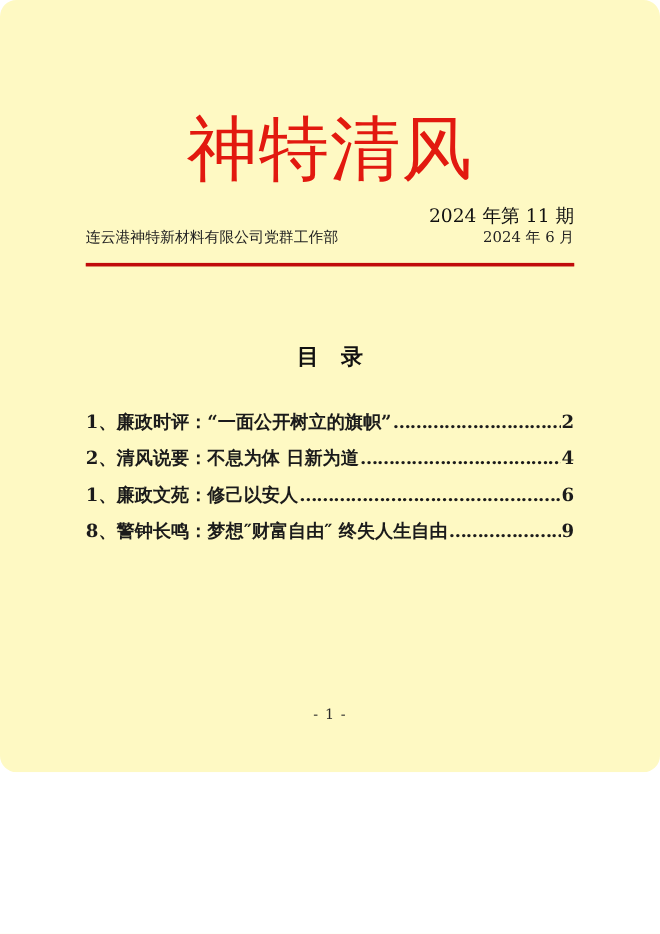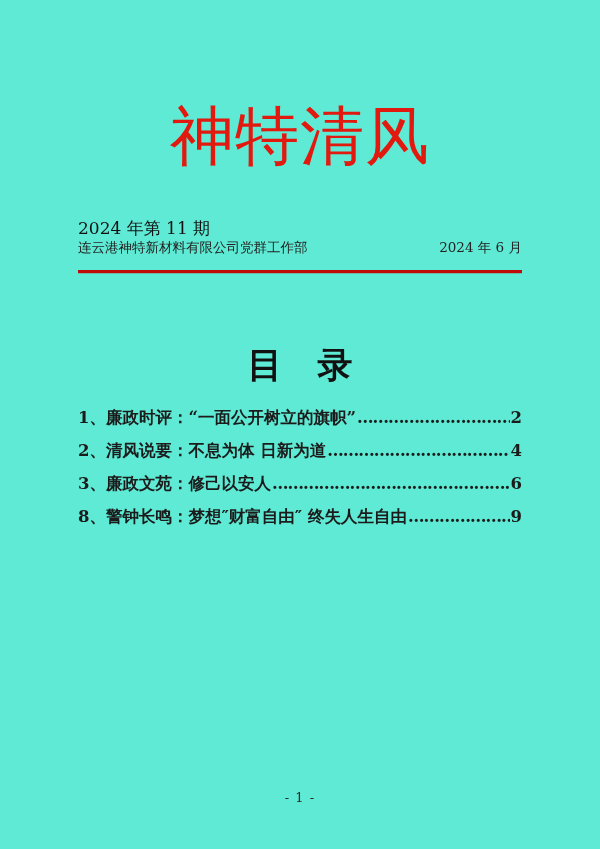--- a/index.html
+++ b/index.html
@@ -3,43 +3,44 @@
 <meta charset="utf-8">
 <style>
   html, body {
     margin: 0;
     padding: 0;
     background: #ffffff;
   }
   .page {
     position: relative;
     width: 600px;
-    height: 849px;
-    background: #5eead4;
+    height: 702px;
+    background: #fef9c3;
     overflow: hidden;
     font-family: "DejaVu Serif", "Liberation Serif", serif;
     color: #1b1b1b;
     box-sizing: border-box;
+    border-radius: 15px;
   }
   .content {
     padding: 0 78px;
   }
   .masthead-title {
     margin-top: 96px;
     text-align: center;
     font-size: 64px;
     line-height: 1.28;
     font-weight: 400;
     letter-spacing: 1px;
     color: var(--title-red, #e2190f);
     white-space: nowrap;
   }
   .issue-line {
-    margin-top: 39px;
-    text-align: left;
+    margin-top: 8px;
+    text-align: right;
     font-size: 17px;
     line-height: 1.3;
     color: #111111;
   }
   .pub-row {
     display: flex;
     justify-content: space-between;
     align-items: baseline;
     font-size: 13.5px;
     line-height: 1.25;
@@ -47,28 +48,28 @@
   }
   .rule {
     margin-top: 14px;
     height: 3px;
     background: var(--rule-red, #c00b0b);
     box-shadow: 0 0.5px 0 rgba(192, 11, 11, 0.45);
   }
   .toc-heading {
     margin-top: 70px;
     text-align: center;
-    font-size: 35px;
+    font-size: 20px;
     font-weight: 700;
     line-height: 1.25;
     color: #111111;
     white-space: pre;
   }
   .toc-list {
-    margin-top: 20px;
+    margin-top: 36px;
   }
   .toc-row {
     display: flex;
     align-items: baseline;
     height: 33px;
     font-size: 16.5px;
     font-weight: 700;
     color: #1b1b1b;
   }
   .toc-label {
@@ -122,21 +123,21 @@
     <span class="toc-page">2</span>
   </div>
 
   <div class="toc-row">
     <span class="toc-label">2、清风说要：不息为体 日新为道</span>
     <span class="toc-leader">………………………………………………………………………………………………………………………………………………………………</span>
     <span class="toc-page">4</span>
   </div>
 
   <div class="toc-row">
-    <span class="toc-label">3、廉政文苑：修己以安人</span>
+    <span class="toc-label">1、廉政文苑：修己以安人</span>
     <span class="toc-leader">………………………………………………………………………………………………………………………………………………………………</span>
     <span class="toc-page">6</span>
   </div>
 
   <div class="toc-row">
     <span class="toc-label">8、警钟长鸣：梦想″财富自由″ 终失人生自由</span>
     <span class="toc-leader">………………………………………………………………………………………………………………………………………………………………</span>
     <span class="toc-page">9</span>
   </div>
 </div>

